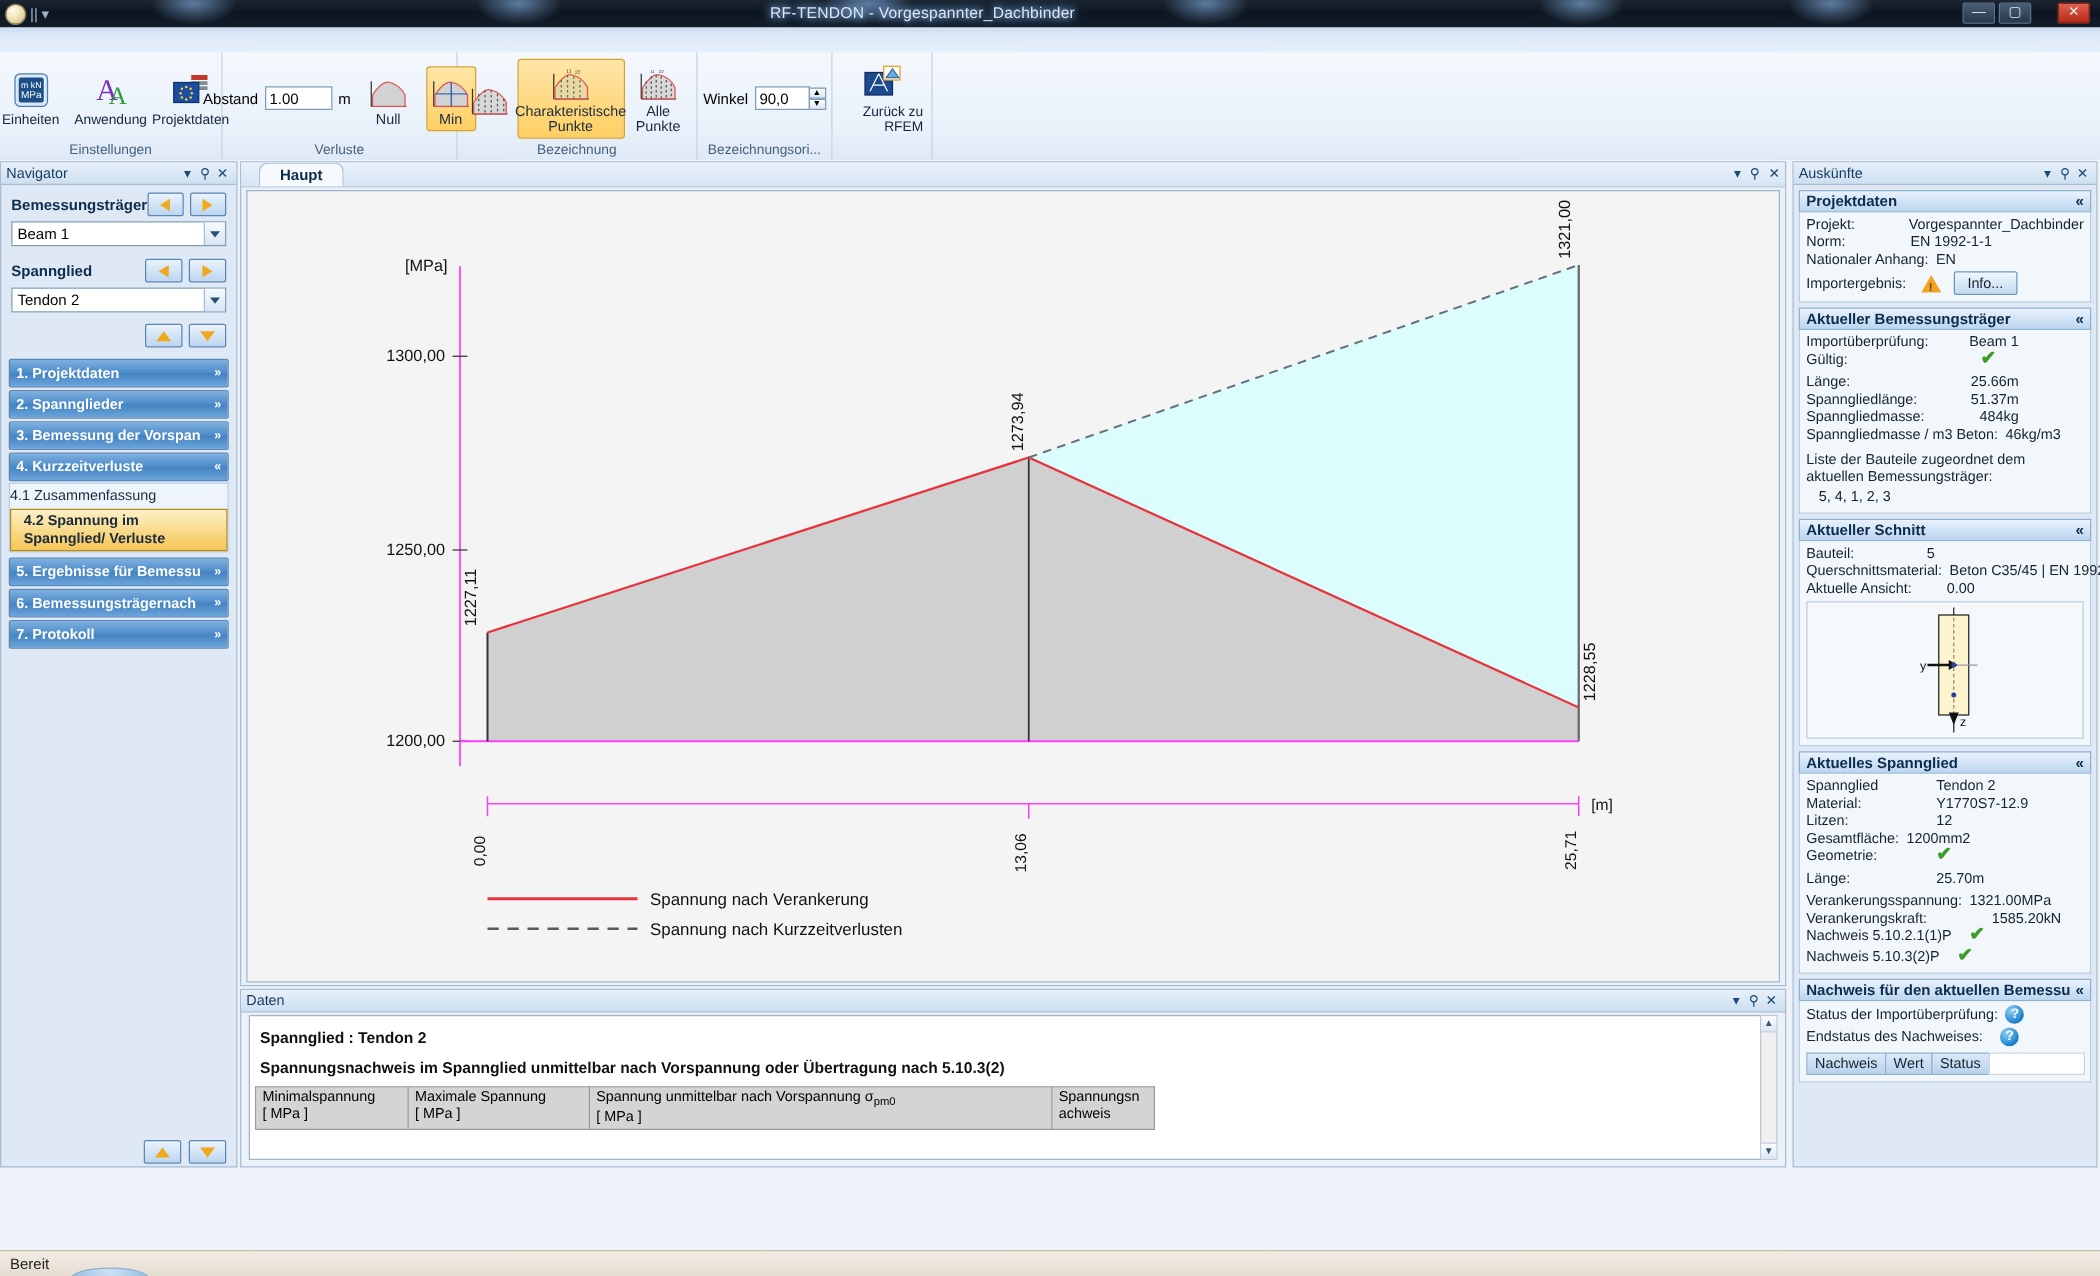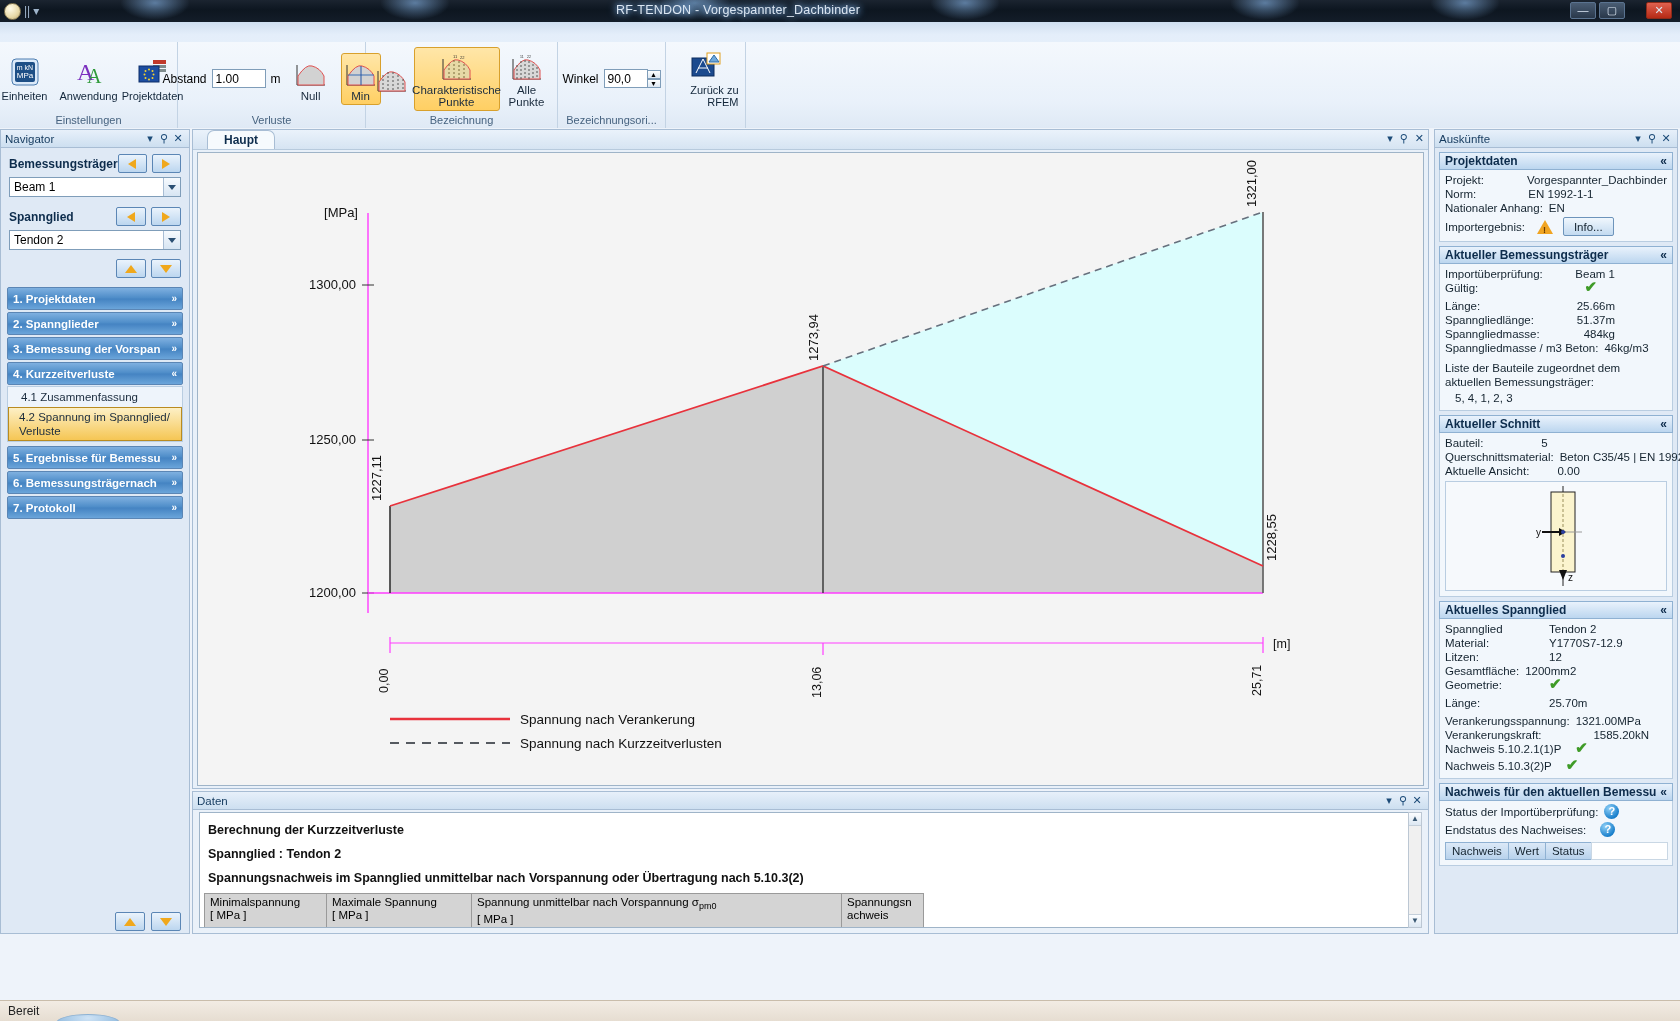--- a/index.html
+++ b/index.html
@@ -90,23 +90,23 @@
   .combo .cbtn{ width:17px; height:18px; border-left:1px solid #a8bdd4;
     background:linear-gradient(to bottom,#f6fafe,#d7e5f3); display:flex;align-items:center;justify-content:center;}
   .cbtn .tri.d{ border-left:4px solid transparent;border-right:4px solid transparent;border-top:5px solid #2a4f73;}
   .navitem{ height:23px; margin:2px 6px 0 6px; border:1px solid #5b86b5; border-radius:2px;
     background:linear-gradient(to bottom,#7fb0e0 0%,#4d8cc8 48%,#4483c2 52%,#6ba5da 100%);
     color:#fff; font-weight:bold; font-size:11.5px; display:flex; align-items:center; padding:0 5px;
     overflow:hidden; white-space:nowrap;}
   .navitem .t{ flex:1; overflow:hidden; }
   .navitem .chev{ font-size:10px; }
   .subwrap{ margin:1px 6px 0 6px; background:#eef4fb; border:1px solid #b9cde1; }
-  .subitem{ height:20px; display:flex; align-items:center; padding-left:13px; font-size:11.5px; color:#1a2b3d;}
+  .subitem{ height:20px; display:flex; align-items:center; padding-left:0; font-size:11.5px; color:#1a2b3d;}
   .subitem.sel{ background:linear-gradient(to bottom,#fdf0c6,#f5c654); border:1px solid #b98b20;
-    height:auto; min-height:30px; padding:2px 4px 2px 10px; white-space:normal; line-height:14px; display:block;}
+    height:auto; min-height:30px; padding:2px 4px 2px 10px; white-space:normal; line-height:14px; display:block;font-weight:bold;}
   #navbottom{ position:absolute; left:0; bottom:2px; width:188px; display:flex; justify-content:flex-end; gap:6px; padding-right:8px;}
   .updn{ width:30px;height:19px;border:1px solid #5b86b5;border-radius:2px;
     background:linear-gradient(to bottom,#eaf3fc,#bcd6ef); display:flex;align-items:center;justify-content:center;}
 
   
   #main{ position:absolute; left:192px; top:129px; width:1237px; height:660px;
     background:#e8f0f9; border:1px solid #a8bdd4; }
   #mainhdr{ height:20px; background:linear-gradient(to bottom,#eaf2fb,#d6e4f2);
     border-bottom:1px solid #b7cadd; display:flex; align-items:flex-end; position:relative;}
   #mainhdr .doctab{ margin-left:14px; height:19px; line-height:18px; padding:0 16px;
@@ -516,21 +516,20 @@
 
 <div id="datapanel">
   <div class="panelhdr" style="height:18px">
     <span>Daten</span>
     <span class="sp"></span>
     <span class="hicon">▾</span>
     <span class="hicon">⚲</span>
     <span class="hicon">✕</span>
   </div>
   <div id="dataview">
-    <div class="dp-h1">Berechnung der Kurzzeitverluste</div>
     <div class="dp-h1">Spannglied :  Tendon 2</div>
     <div class="dp-h1">Spannungsnachweis im Spannglied unmittelbar nach Vorspannung oder Übertragung nach 5.10.3(2)</div>
     <table class="dtable">
       <tbody>
           <tr>
         <th style="width:122px">
           <div>Minimalspannung</div>
           <div>[ MPa ]</div>
         </th>
         <th style="width:145px">

